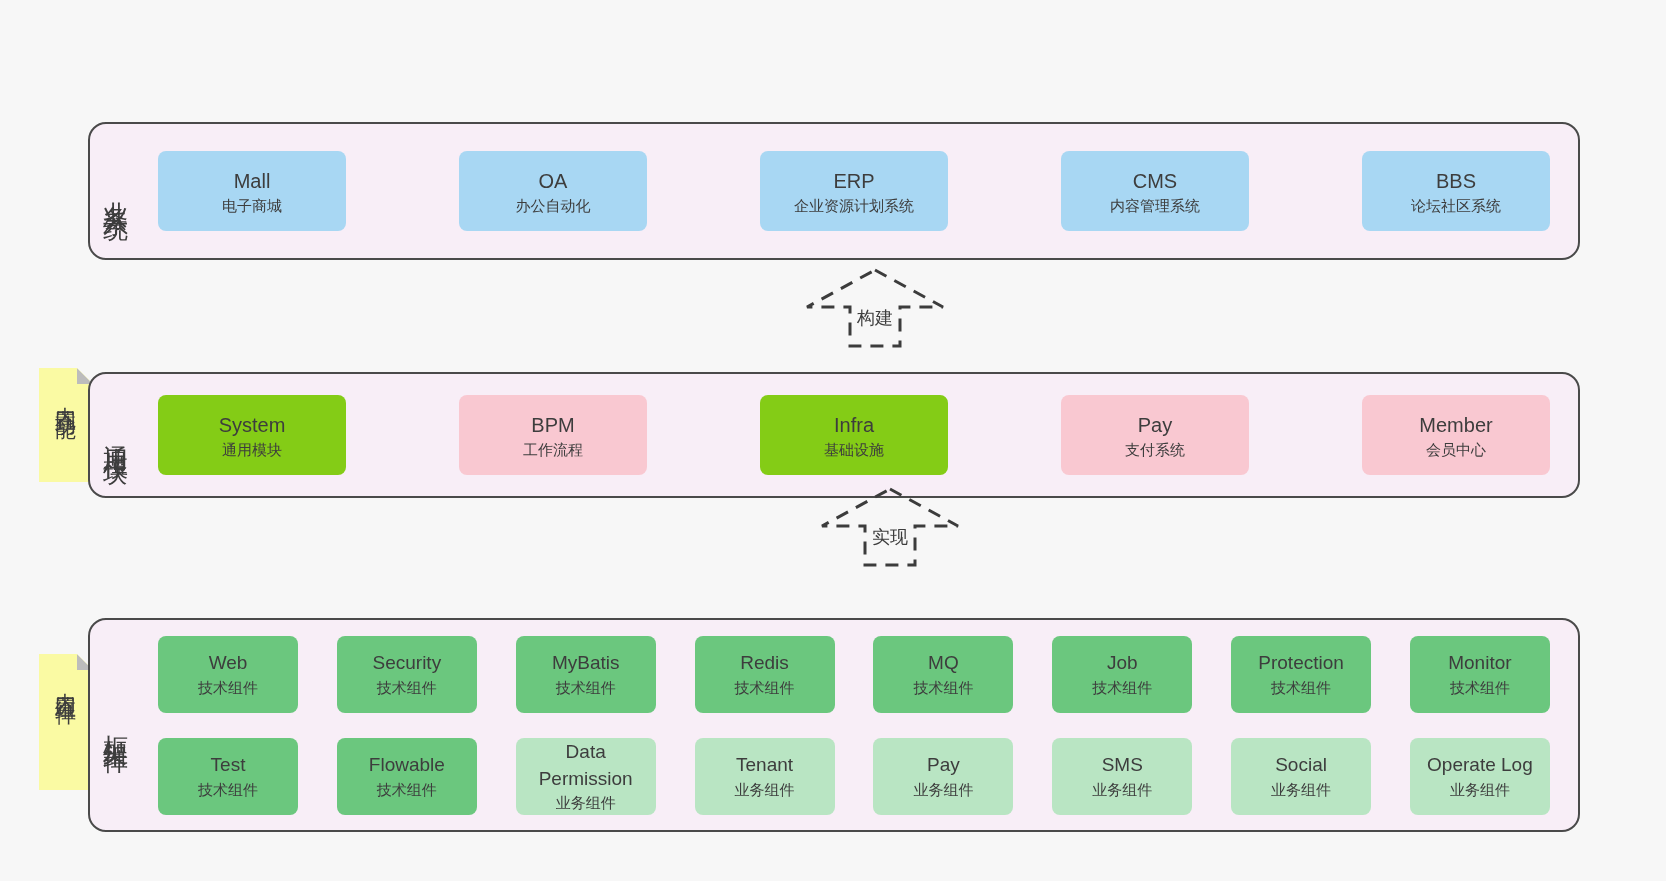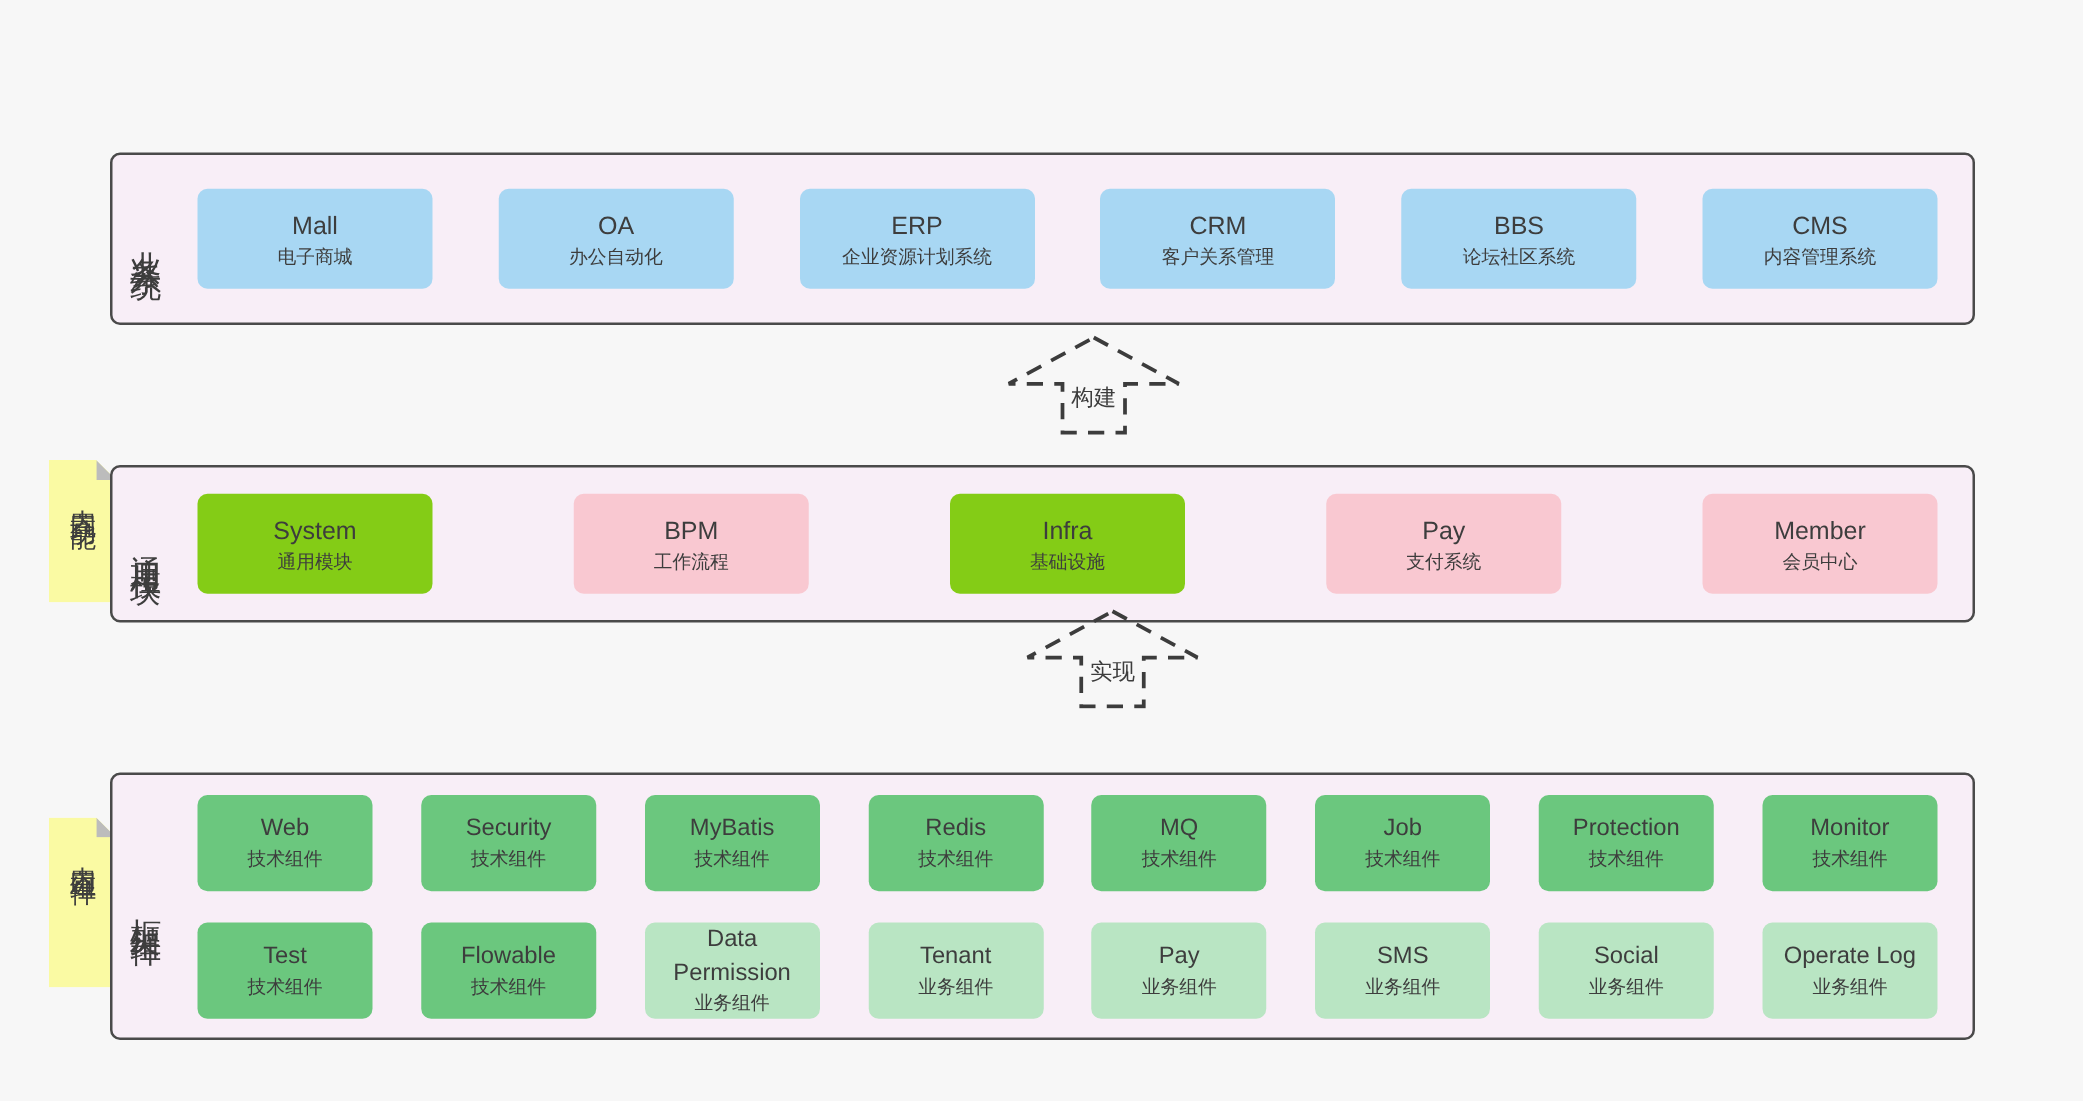--- a/index.html
+++ b/index.html
@@ -7,21 +7,21 @@
   body{
     position:relative;
     background:#f7f7f7;
     font-family:"Liberation Sans","DejaVu Sans",sans-serif;
     color:#3d3d3d;
     overflow:hidden;
   }
   .container{
     position:absolute;left:88px;width:1492px;
     background:#f8eef7;
-    border:2px solid #4a4a4a;border-radius:8px;
+    border:2px solid #4a4a4a;border-radius:18px;
     display:flex;align-items:center;
   }
   #sec-business{top:122px;height:138px}
   #sec-modules{top:372px;height:126px}
   #sec-framework{top:618px;height:214px}
 
   .v-label{
     writing-mode:vertical-rl;text-orientation:upright;
     font-size:25px;letter-spacing:5px;line-height:1;
     margin-left:13px;flex:0 0 auto;color:#3d3d3d;
@@ -90,30 +90,26 @@
     </div>
     <div class="box bw blue">
       <div class="t">OA</div>
       <div class="s">办公自动化</div>
     </div>
     <div class="box bw blue">
       <div class="t">ERP</div>
       <div class="s">企业资源计划系统</div>
     </div>
     <div class="box bw blue">
-      <div class="t">CRM</div>
-      <div class="s">客户关系管理</div>
+      <div class="t">CMS</div>
+      <div class="s">内容管理系统</div>
     </div>
     <div class="box bw blue">
       <div class="t">BBS</div>
       <div class="s">论坛社区系统</div>
-    </div>
-    <div class="box bw blue">
-      <div class="t">CMS</div>
-      <div class="s">内容管理系统</div>
     </div>
   </div>
 </div>
 
 <div class="arrow" id="arrow-build">
   <svg viewBox="0 0 140 80">
     <path d="M70 2 L138 39 L95 39 L95 78 L45 78 L45 39 L2 39 Z" fill="none" stroke="#3c3c3c" stroke-width="3" stroke-dasharray="13 9"></path>
   </svg>
   <span class="lbl">构建</span>
 </div>

